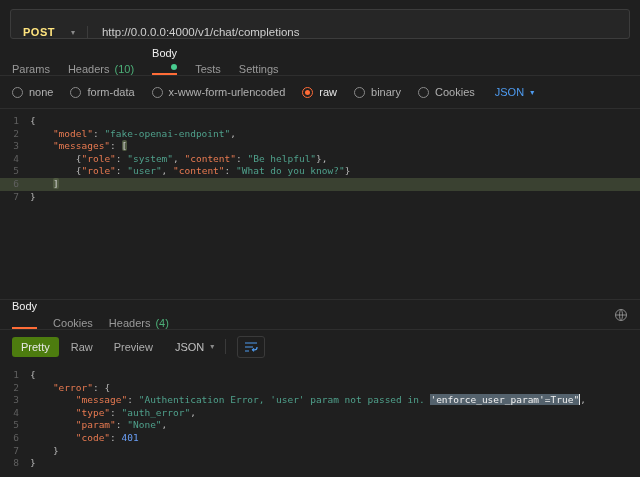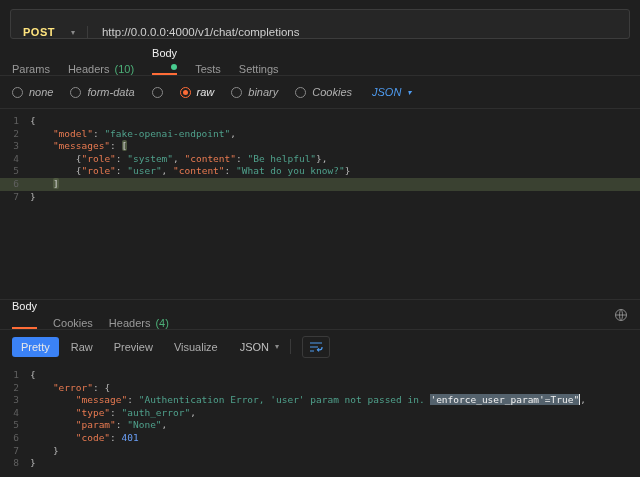--- a/index.html
+++ b/index.html
@@ -34,21 +34,21 @@
     border-bottom: 1px solid #2e2e2e; font-size: 11px; color: #9a9a9a; flex: none;
   }
   .tab { display: flex; align-items: flex-end; gap: 5px; height: 100%; cursor: pointer; }
   .tab.active { color: #f0f0f0; box-shadow: inset 0 -2px 0 #ff6c37; flex-direction: column; }
   .tab-count { color: #4caf78; }
   .tab-dot { width: 6px; height: 6px; border-radius: 50%; background: #49cc90; }
 
   
   .body-type-row {
     display: flex; align-items: center; padding: 0 12px; height: 33px;
-    border-bottom: 1px solid #2e2e2e; font-size: 11px; flex: none; font-style: italic;
+    border-bottom: 1px solid #2e2e2e; font-size: 11px; flex: none;
   }
   .body-types { display: flex; align-items: center; gap: 17px; }
   .radio-opt { display: flex; align-items: center; gap: 6px; color: #b0b0b0; cursor: pointer; }
   .radio { width: 11px; height: 11px; border-radius: 50%; border: 1.5px solid #8a8a8a; position: relative; flex: none; }
   .radio-opt.selected .radio { border-color: #ff6c37; }
   .radio-opt.selected .radio::after { content: ""; position: absolute; inset: 2px; border-radius: 50%; background: #ff6c37; }
   .radio-opt.selected { color: #e6e6e6; }
   .lang-select { display: flex; align-items: center; gap: 6px; color: #4e9bf0; cursor: pointer; margin-left: 20px; }
 
   
@@ -74,21 +74,21 @@
   
   .response { border-top: 1px solid #2e2e2e; display: flex; flex-direction: column; flex: 1; min-height: 0; }
   .resp-tabs-row {
     display: flex; align-items: center; height: 30px; padding: 0 12px;
     border-bottom: 1px solid #2e2e2e; flex: none;
   }
   .resp-tabs { display: flex; gap: 16px; font-size: 11px; color: #9a9a9a; height: 100%; align-items: center; }
   .net-icon { margin-left: auto; display: flex; align-items: center; cursor: pointer; }
   .resp-toolbar { display: flex; align-items: center; gap: 3px; padding: 0 12px; height: 33px; flex: none; }
   .view-mode { font-size: 11px; color: #adadad; padding: 4px 9px; border-radius: 3px; cursor: pointer; }
-  .view-mode.active { background: #3b82f6; color: #e8e8e8; }
+  .view-mode.active { background: #4d7c0f; color: #e8e8e8; }
   .resp-lang { display: flex; align-items: center; gap: 6px; font-size: 11px; color: #c0c0c0; margin-left: 10px; cursor: pointer; }
   .sep { width: 1px; height: 15px; background: #3a3a3a; margin: 0 8px; }
   .wrap-btn {
     border: 1px solid #3a3a3a; border-radius: 3px; padding: 4px 6px;
     display: flex; align-items: center; cursor: pointer;
   }
 </style>
 </head>
 <body>
 
@@ -131,20 +131,21 @@
         <div class="radio-opt">
           <span class="radio"></span>
           <span class="radio-label">none</span>
         </div>
         <div class="radio-opt">
           <span class="radio"></span>
           <span class="radio-label">form-data</span>
         </div>
         <div class="radio-opt">
           <span class="radio"></span>
+          <span class="radio-label">x-www-form-urlencoded</span>
         </div>
         <div class="radio-opt selected">
           <span class="radio"></span>
           <span class="radio-label">raw</span>
         </div>
         <div class="radio-opt">
           <span class="radio"></span>
           <span class="radio-label">binary</span>
         </div>
         <div class="radio-opt">
@@ -209,21 +210,20 @@
           <path d="M1.5 7h11 M7 1.5c2 1.8 2 9.2 0 11 M7 1.5c-2 1.8-2 9.2 0 11"></path>
         </svg>
       </span>
     </div>
 
     <div class="resp-toolbar">
       <div id="view-modes" style="display:flex;align-items:center;gap:3px;">
           <div class="view-mode active">Pretty</div>
           <div class="view-mode">Raw</div>
           <div class="view-mode">Preview</div>
-          <div class="view-mode">Visualize</div>
         </div>
       <div class="resp-lang">
         <span>JSON</span>
         <span class="chev">▾</span>
       </div>
       <div class="sep"></div>
       <div class="wrap-btn">
         <svg width="14" height="12" viewBox="0 0 14 12" fill="none" stroke="#4e9bf0" stroke-width="1.2">
           <path d="M1 2h12 M1 6h8 M1 10h4"></path>
           <path d="M13 6v0.5c0 1.4-1 2.3-2.4 2.3H8.5"></path>

